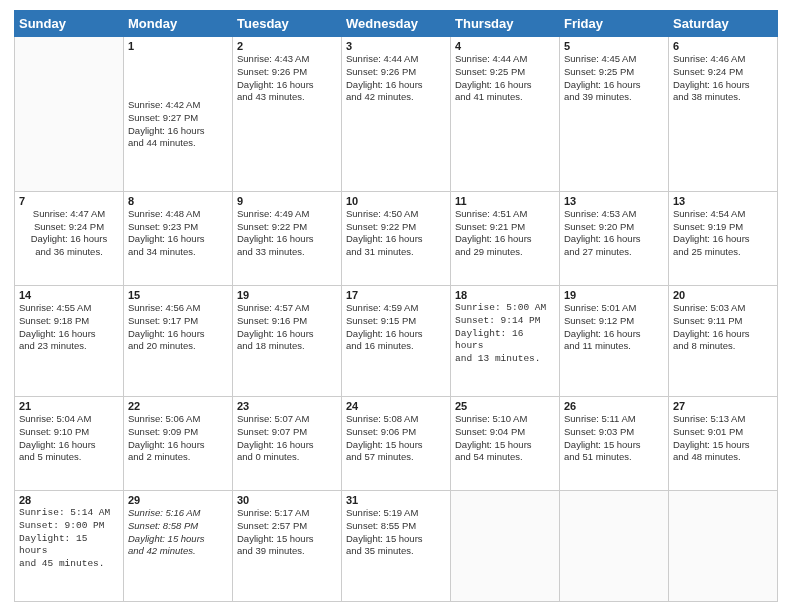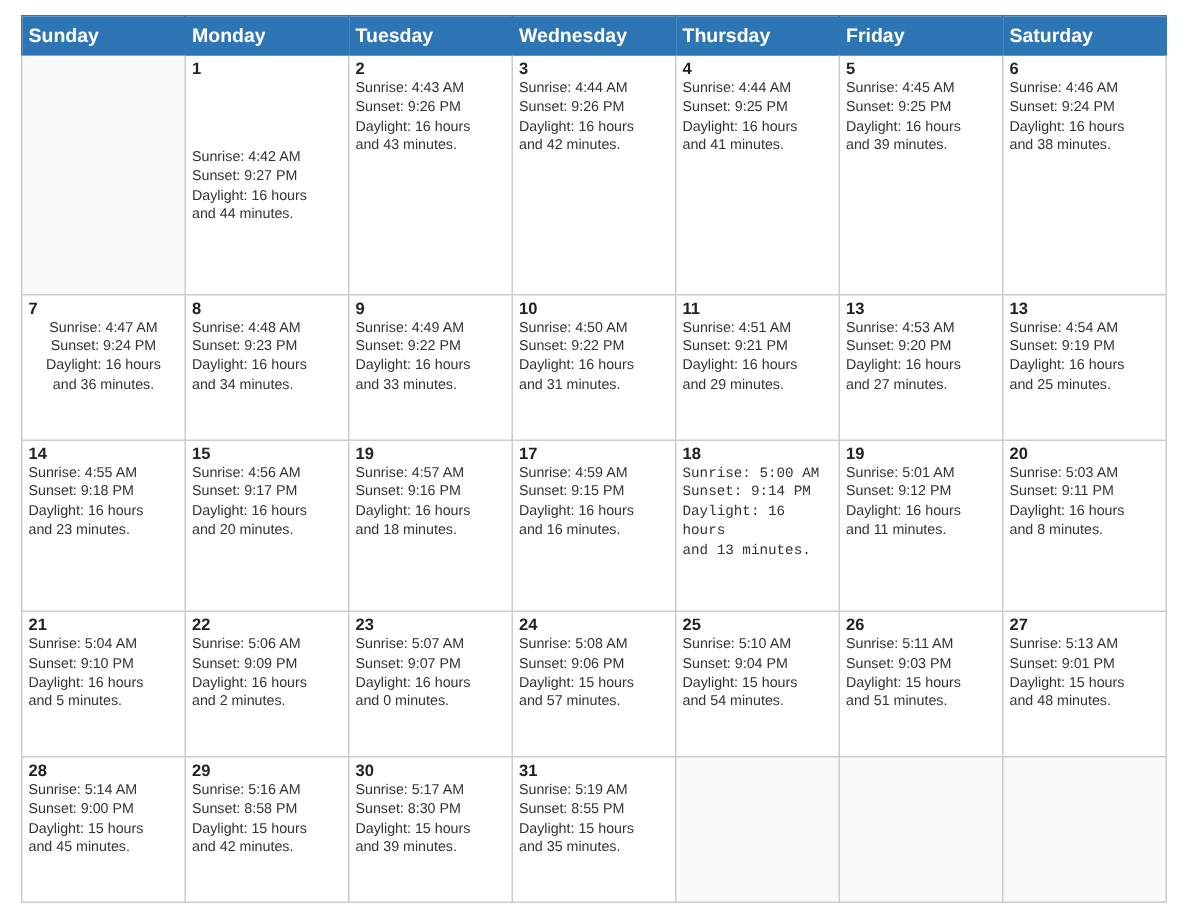--- a/index.html
+++ b/index.html
@@ -306,36 +306,36 @@
             <span class="day-number">27</span>
             <div class="cell-content" style="white-space: pre-line;">Sunrise: 5:13 AM
 Sunset: 9:01 PM
 Daylight: 15 hours
 and 48 minutes.</div>
           </td>
         </tr>
         <tr>
           <td>
             <span class="day-number">28</span>
-            <div class="cell-content" style="white-space: pre-line;">Sunrise: 5:14 AM
+            <div class="cell-content" style="white-space: pre-line; font-family: Liberation Mono, monospace;">Sunrise: 5:14 AM
 Sunset: 9:00 PM
 Daylight: 15 hours
 and 45 minutes.</div>
           </td>
           <td>
             <span class="day-number">29</span>
-            <div class="cell-content" style="white-space: pre-line;">Sunrise: 5:16 AM
+            <div class="cell-content" style="white-space: pre-line; font-style: italic;">Sunrise: 5:16 AM
 Sunset: 8:58 PM
 Daylight: 15 hours
 and 42 minutes.</div>
           </td>
           <td>
             <span class="day-number">30</span>
             <div class="cell-content" style="white-space: pre-line;">Sunrise: 5:17 AM
-Sunset: 8:30 PM
+Sunset: 2:57 PM
 Daylight: 15 hours
 and 39 minutes.</div>
           </td>
           <td>
             <span class="day-number">31</span>
             <div class="cell-content" style="white-space: pre-line;">Sunrise: 5:19 AM
 Sunset: 8:55 PM
 Daylight: 15 hours
 and 35 minutes.</div>
           </td>

